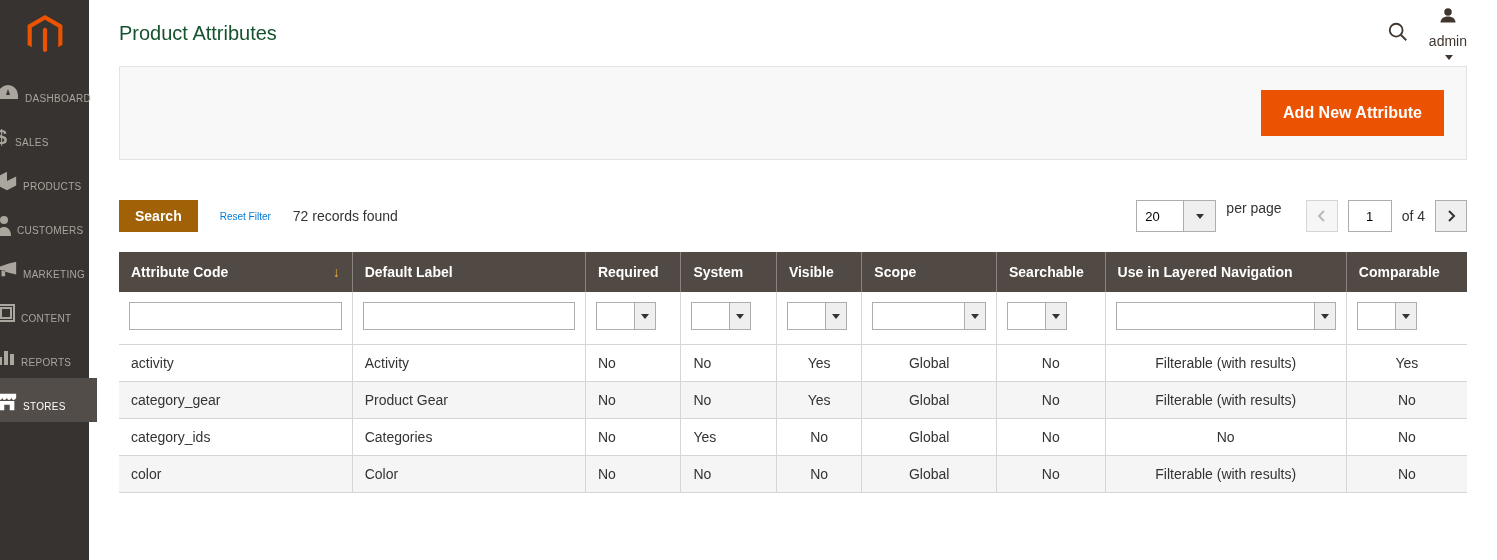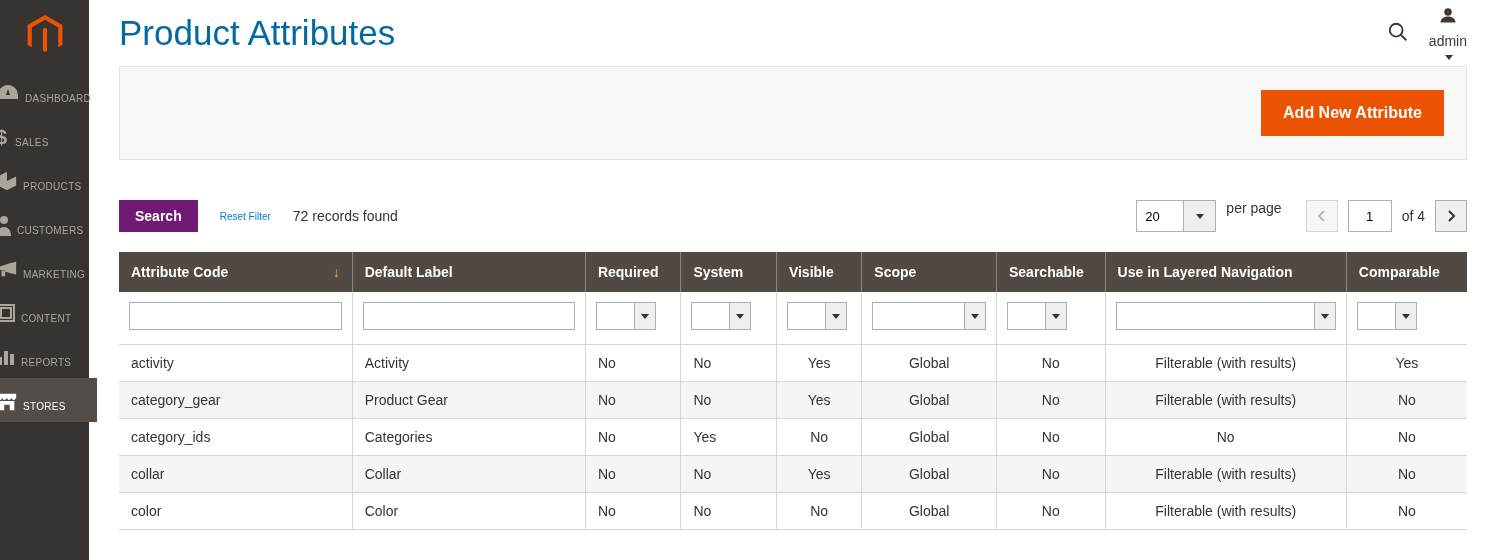--- a/index.html
+++ b/index.html
@@ -11,34 +11,34 @@
   .logo { width: 89px; height: 70px; display: flex; align-items: center; justify-content: center; }
   .logo svg { width: 36px; height: 40px; }
   .nav-item { width: 105px; padding: 12px 4px 10px; display: flex; align-items: flex-end; gap: 5px; cursor: pointer; color: #aaa69e; font-size: 10px; letter-spacing: 0.3px; text-align: center; }
   .nav-item.active { background: #524d49; color: #fff; }
   .nav-item .nav-icon { height: 22px; display: flex; align-items: center; justify-content: center; }
   .nav-item .nav-label { font-weight: 500; }
 
   
   .main { flex: 1; padding: 0 30px; }
   .topbar { display: flex; align-items: center; justify-content: space-between; height: 66px; }
-  .page-title { font-size: 35px; font-weight: 400; color: #0369a1; }
+  .page-title { font-size: 20px; font-weight: 400; color: #14532d; }
   .top-actions { display: flex; align-items: center; gap: 20px; }
   .search-icon { cursor: pointer; }
   .user-menu { display: flex; align-items: center; gap: 6px; cursor: pointer; color: #41362f; font-size: 14px; flex-direction: column; }
   .caret-down { width: 0; height: 0; border-left: 4px solid transparent; border-right: 4px solid transparent; border-top: 5px solid #41362f; display: inline-block; margin-left: 2px; }
 
   
   .action-bar { background: #f8f8f8; border: 1px solid #e3e3e3; padding: 23px 22px; display: flex; justify-content: flex-end; }
   .btn-primary { background: #eb5202; color: #fff; border: none; padding: 14px 22px; font-size: 16px; font-weight: 600; cursor: pointer; }
 
   
   .toolbar { display: flex; align-items: center; justify-content: space-between; margin-top: 40px; margin-bottom: 20px; }
   .toolbar-left { display: flex; align-items: center; gap: 22px; }
-  .btn-search { background: #701a75; color: #fff; border: none; padding: 8px 16px; font-size: 14px; font-weight: 600; cursor: pointer; }
+  .btn-search { background: #a16207; color: #fff; border: none; padding: 8px 16px; font-size: 14px; font-weight: 600; cursor: pointer; }
   .link { color: #007bdb; cursor: pointer; font-size: 10px; }
   .records { color: #333; font-size: 14px; }
   .toolbar-right { display: flex; align-items: center; gap: 24px; }
   .per-page-group { display: flex; align-items: flex-start; gap: 10px; }
   .pager-group { display: flex; align-items: center; gap: 10px; }
   .field { border: 1px solid #adadad; background: #fff; height: 32px; padding: 0 8px; font-size: 13px; }
   .select-wrap { position: relative; display: inline-flex; }
   .select-wrap .field { padding-right: 0; width: 48px; }
   .select-btn { width: 32px; height: 32px; border: 1px solid #adadad; border-left: none; background: #efefef; display: inline-flex; align-items: center; justify-content: center; cursor: pointer; }
   .select-btn .caret { width: 0; height: 0; border-left: 4px solid transparent; border-right: 4px solid transparent; border-top: 5px solid #333; }
@@ -310,31 +310,20 @@
             <td>Categories</td>
             <td>No</td>
             <td>Yes</td>
             <td class="c-center">No</td>
             <td class="c-center">Global</td>
             <td class="c-center">No</td>
             <td class="c-center">No</td>
             <td class="c-center">No</td>
           </tr>
           <tr>
-            <td>collar</td>
-            <td>Collar</td>
-            <td>No</td>
-            <td>No</td>
-            <td class="c-center">Yes</td>
-            <td class="c-center">Global</td>
-            <td class="c-center">No</td>
-            <td class="c-center">Filterable (with results)</td>
-            <td class="c-center">No</td>
-          </tr>
-          <tr>
             <td>color</td>
             <td>Color</td>
             <td>No</td>
             <td>No</td>
             <td class="c-center">No</td>
             <td class="c-center">Global</td>
             <td class="c-center">No</td>
             <td class="c-center">Filterable (with results)</td>
             <td class="c-center">No</td>
           </tr>

